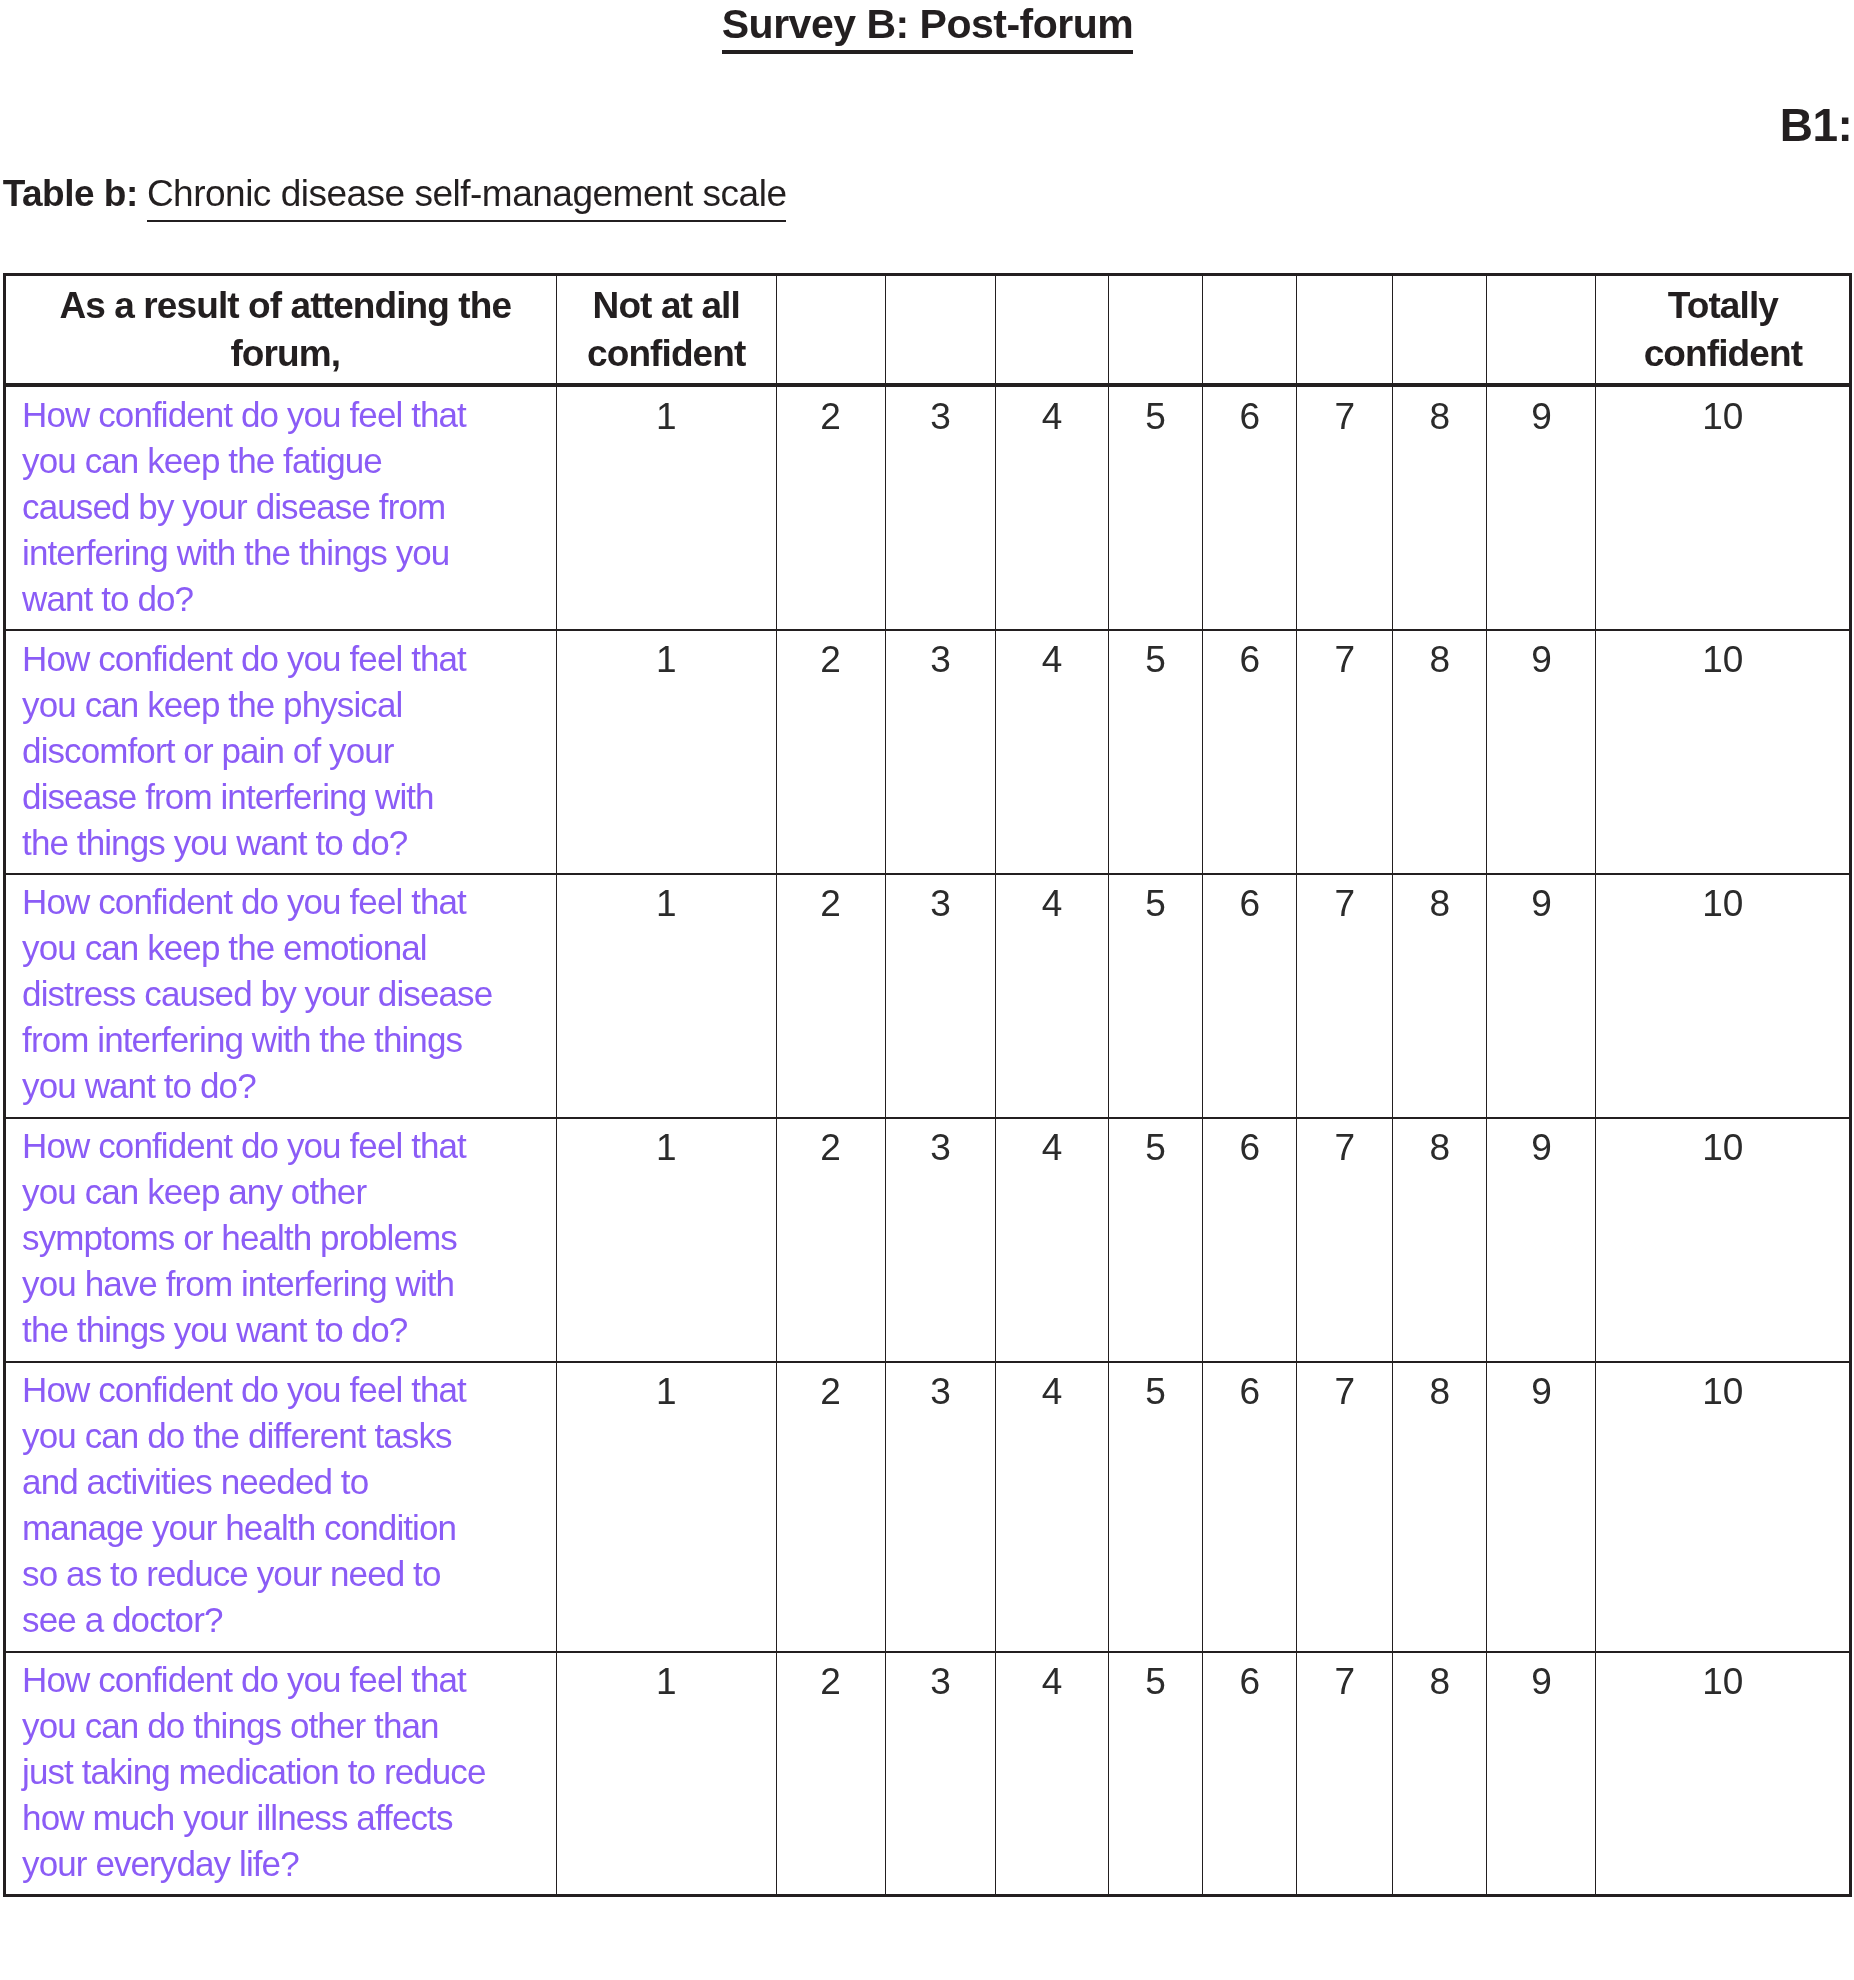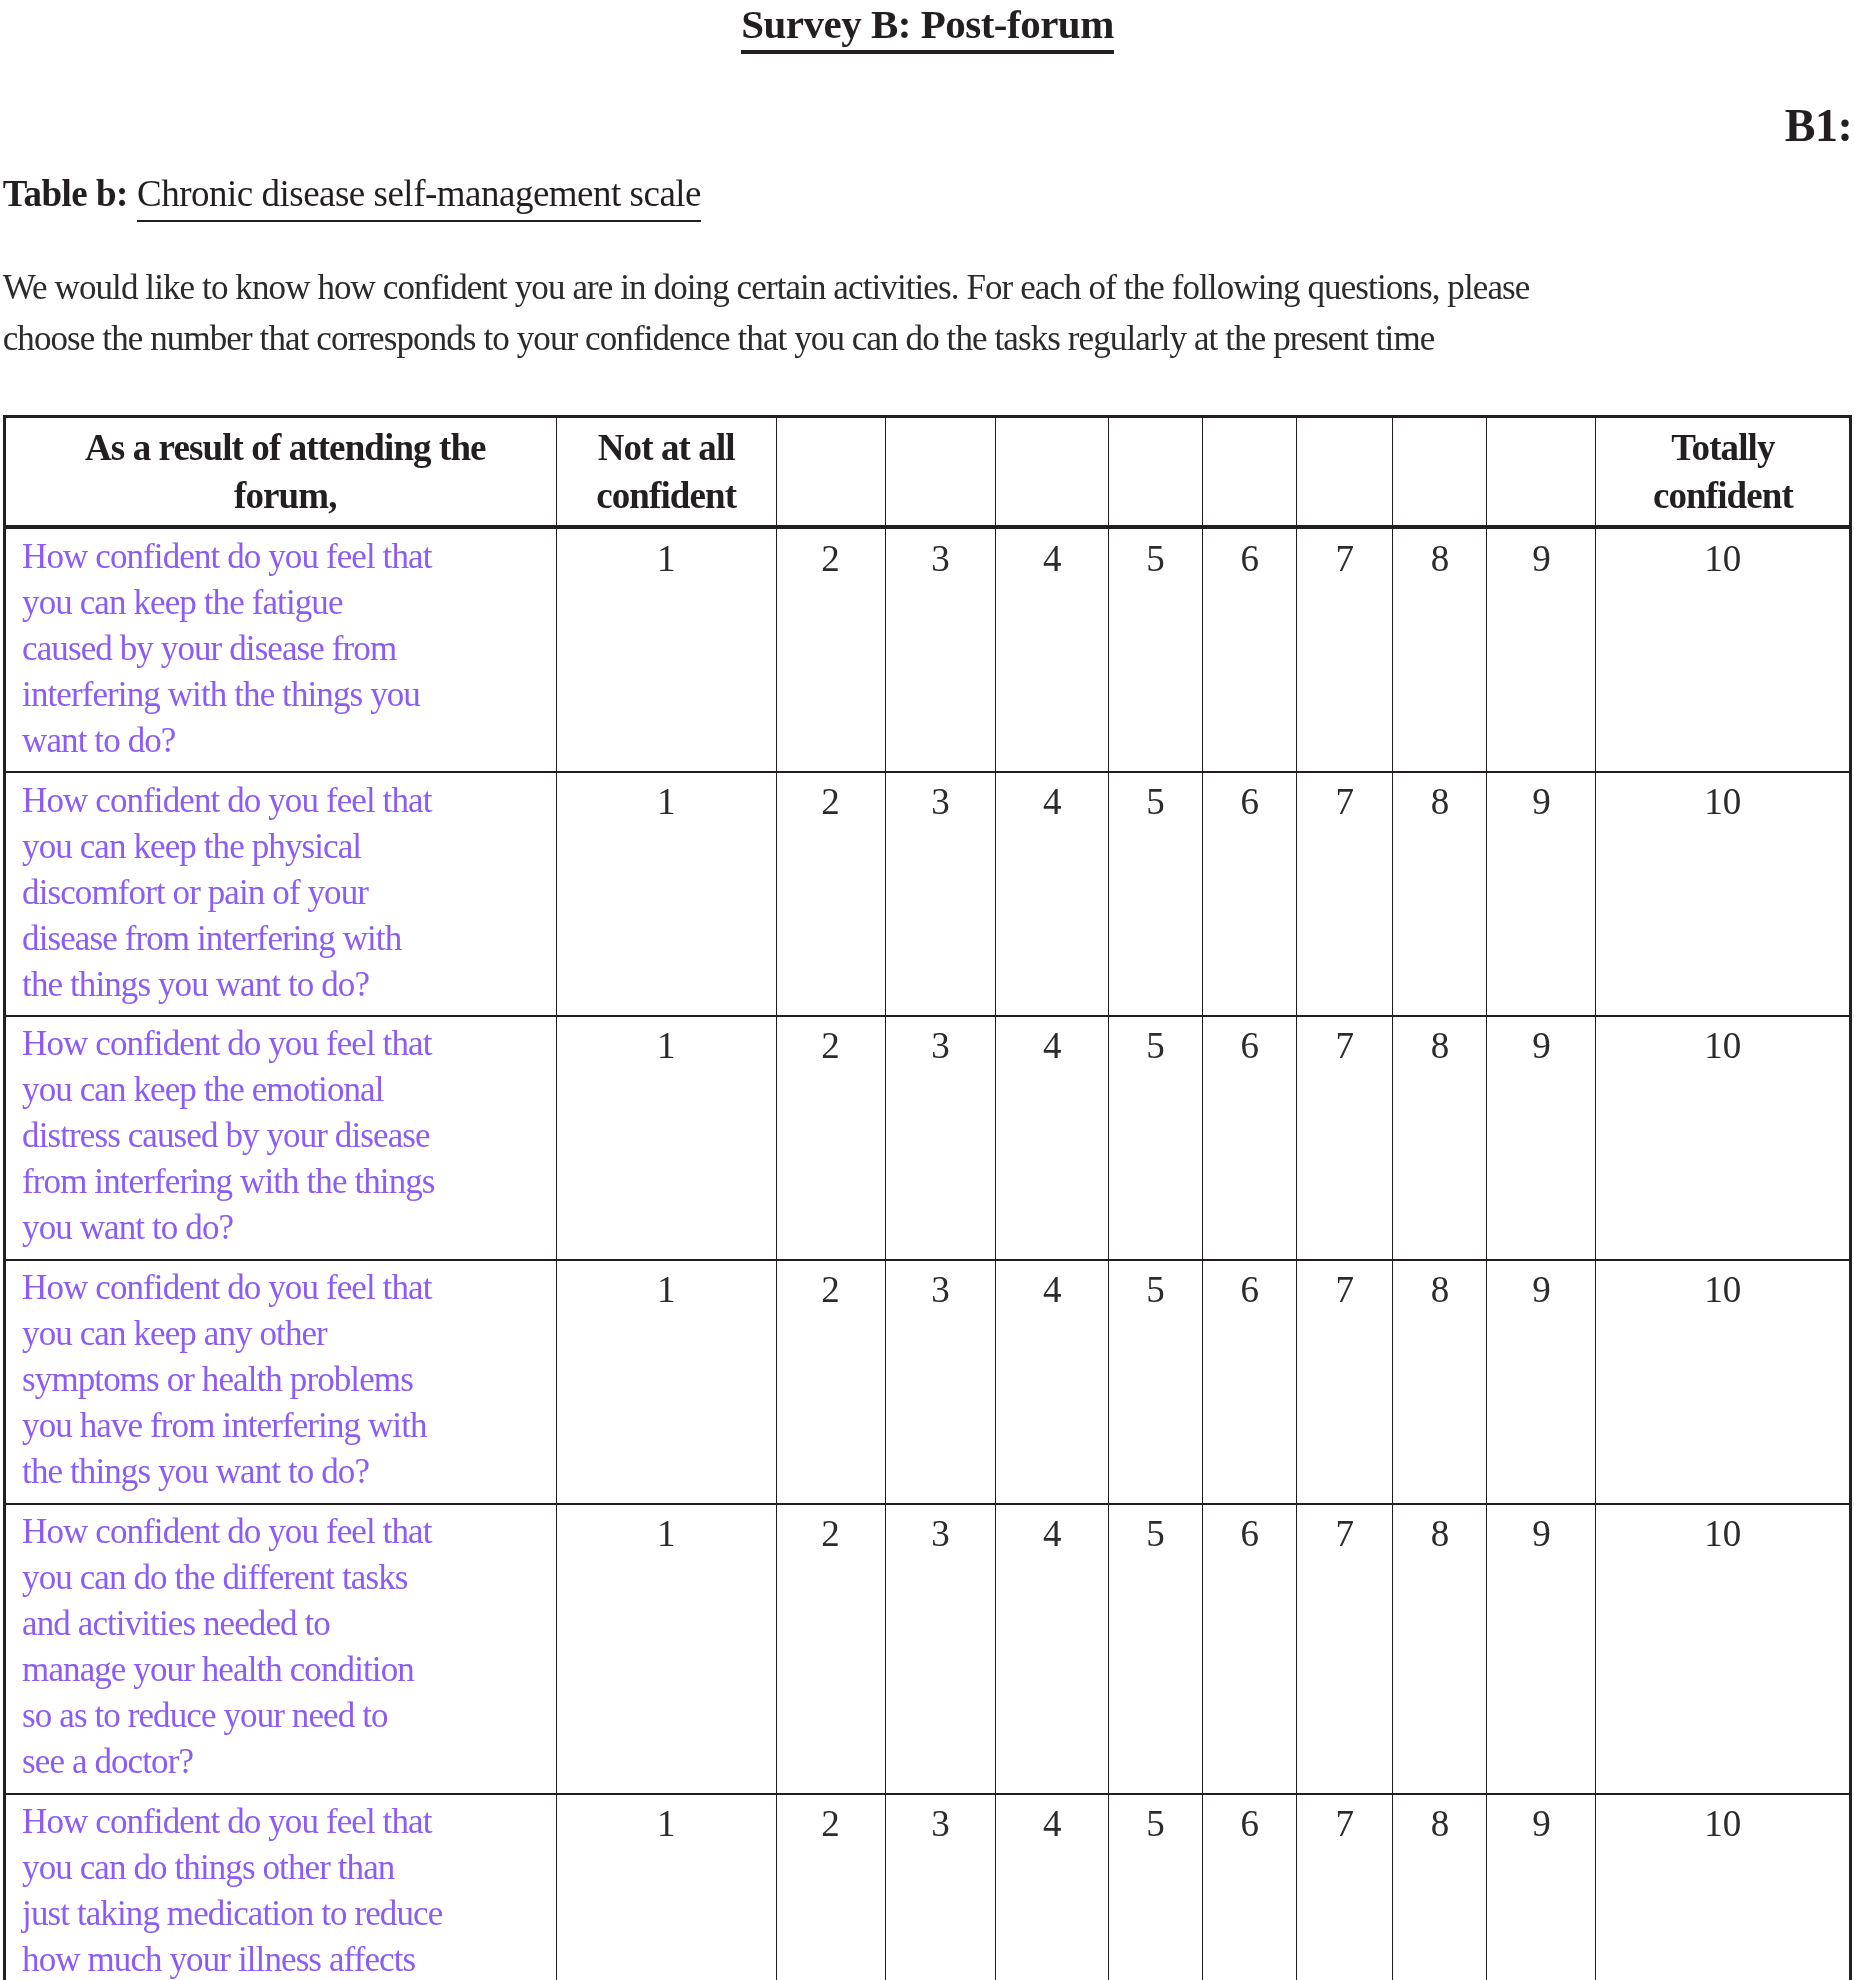--- a/index.html
+++ b/index.html
@@ -4,21 +4,21 @@
 <style>
   * { box-sizing: border-box; margin: 0; padding: 0; }
   html, body { background: #ffffff; }
   body {
     width: 1855px;
     height: 1980px;
     overflow: hidden;
     font-family: "Liberation Sans", sans-serif;
     color: #231f20;
   }
-  .page { width: 1855px; height: 1440px; padding: 1.8px 2.7px 0 2.7px; font-family: Liberation Serif, serif; }
+  .page { width: 1855px; height: 1440px; padding: 1.8px 2.7px 0 2.7px; }
 
   .title {
     text-align: center;
     font-size: 41px;
     font-weight: bold;
     letter-spacing: -0.5px;
     line-height: 44px;
   }
   .title-text {
     display: inline-block;
@@ -114,22 +114,20 @@
 <div class="page">
 
   <h1 class="title"><span class="title-text">Survey B: Post-forum</span></h1>
 
   <div class="section-label">B1:</div>
 
   <div class="table-caption">
     <span class="cap-bold">Table b:</span><span class="cap-title">Chronic disease self-management scale</span>
   </div>
 
-  <p class="intro">We would like to know how confident you are in doing certain activities. For each of the following questions, please
-choose the number that corresponds to your confidence that you can do the tasks regularly at the present time</p>
 
   <table class="survey">
     <colgroup>
       <col style="width:29.9%">
       <col style="width:11.9%">
       <col style="width:5.9%">
       <col style="width:6.0%">
       <col style="width:6.1%">
       <col style="width:5.1%">
       <col style="width:5.1%">

